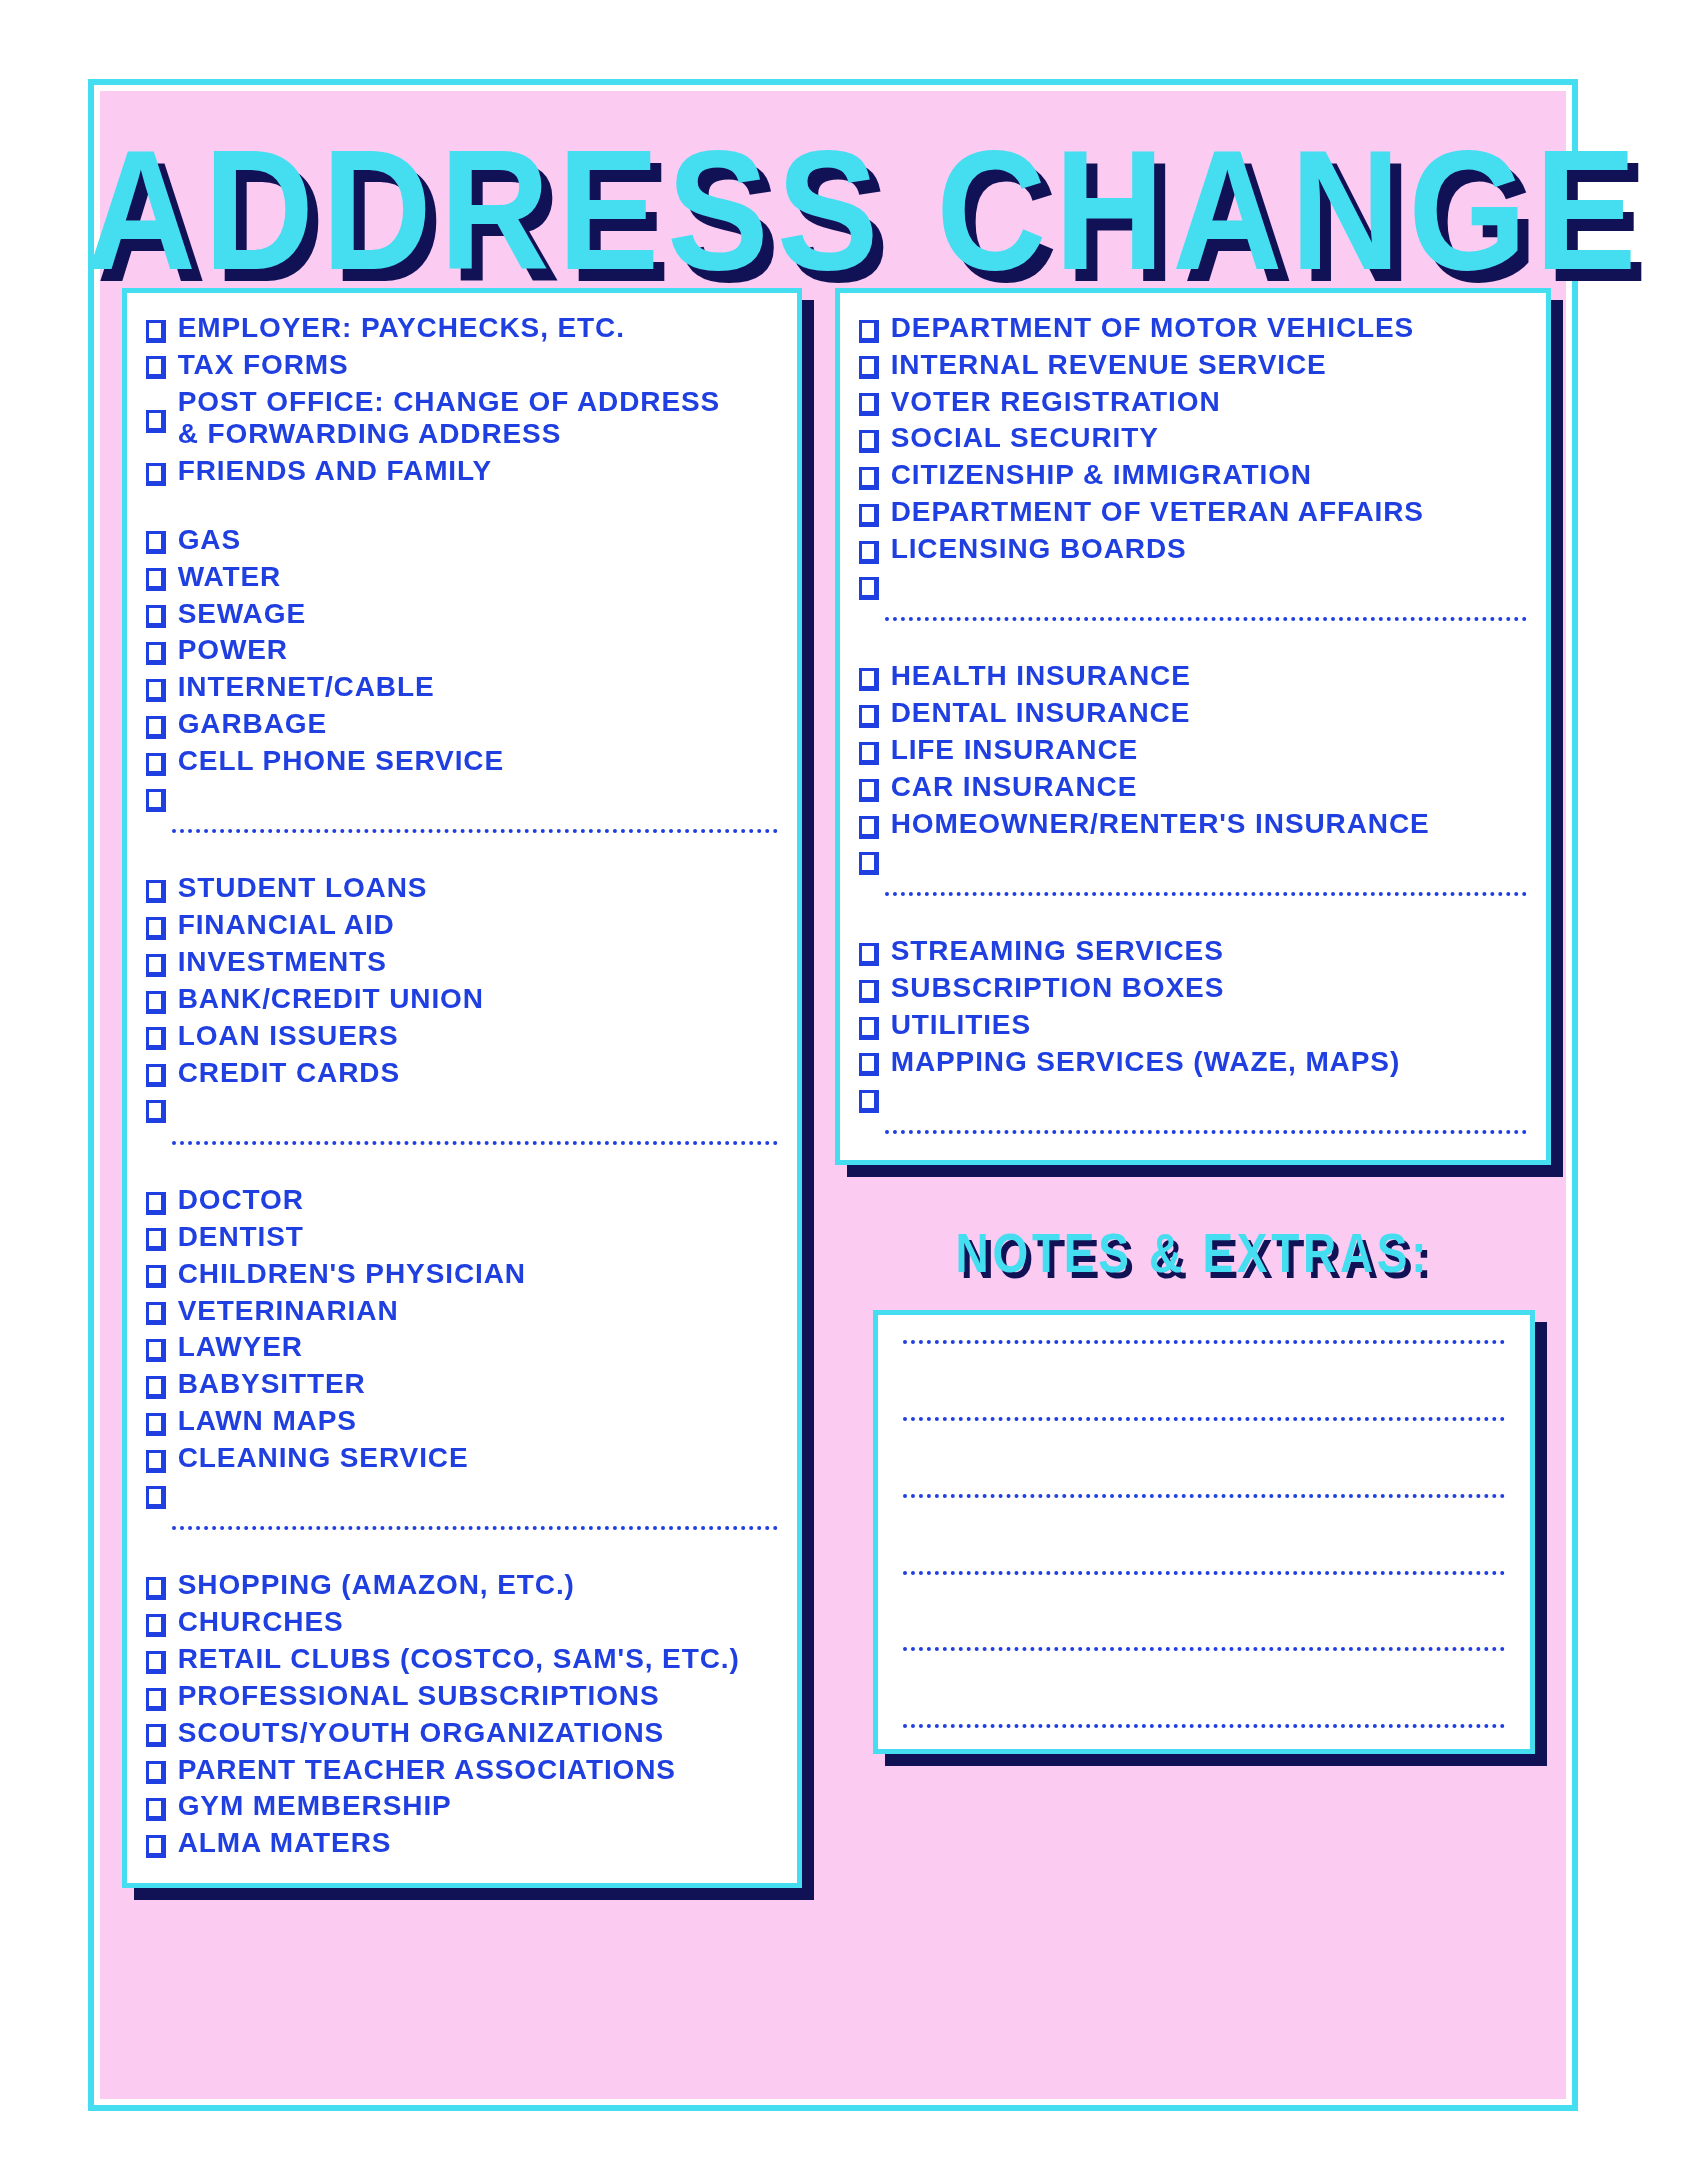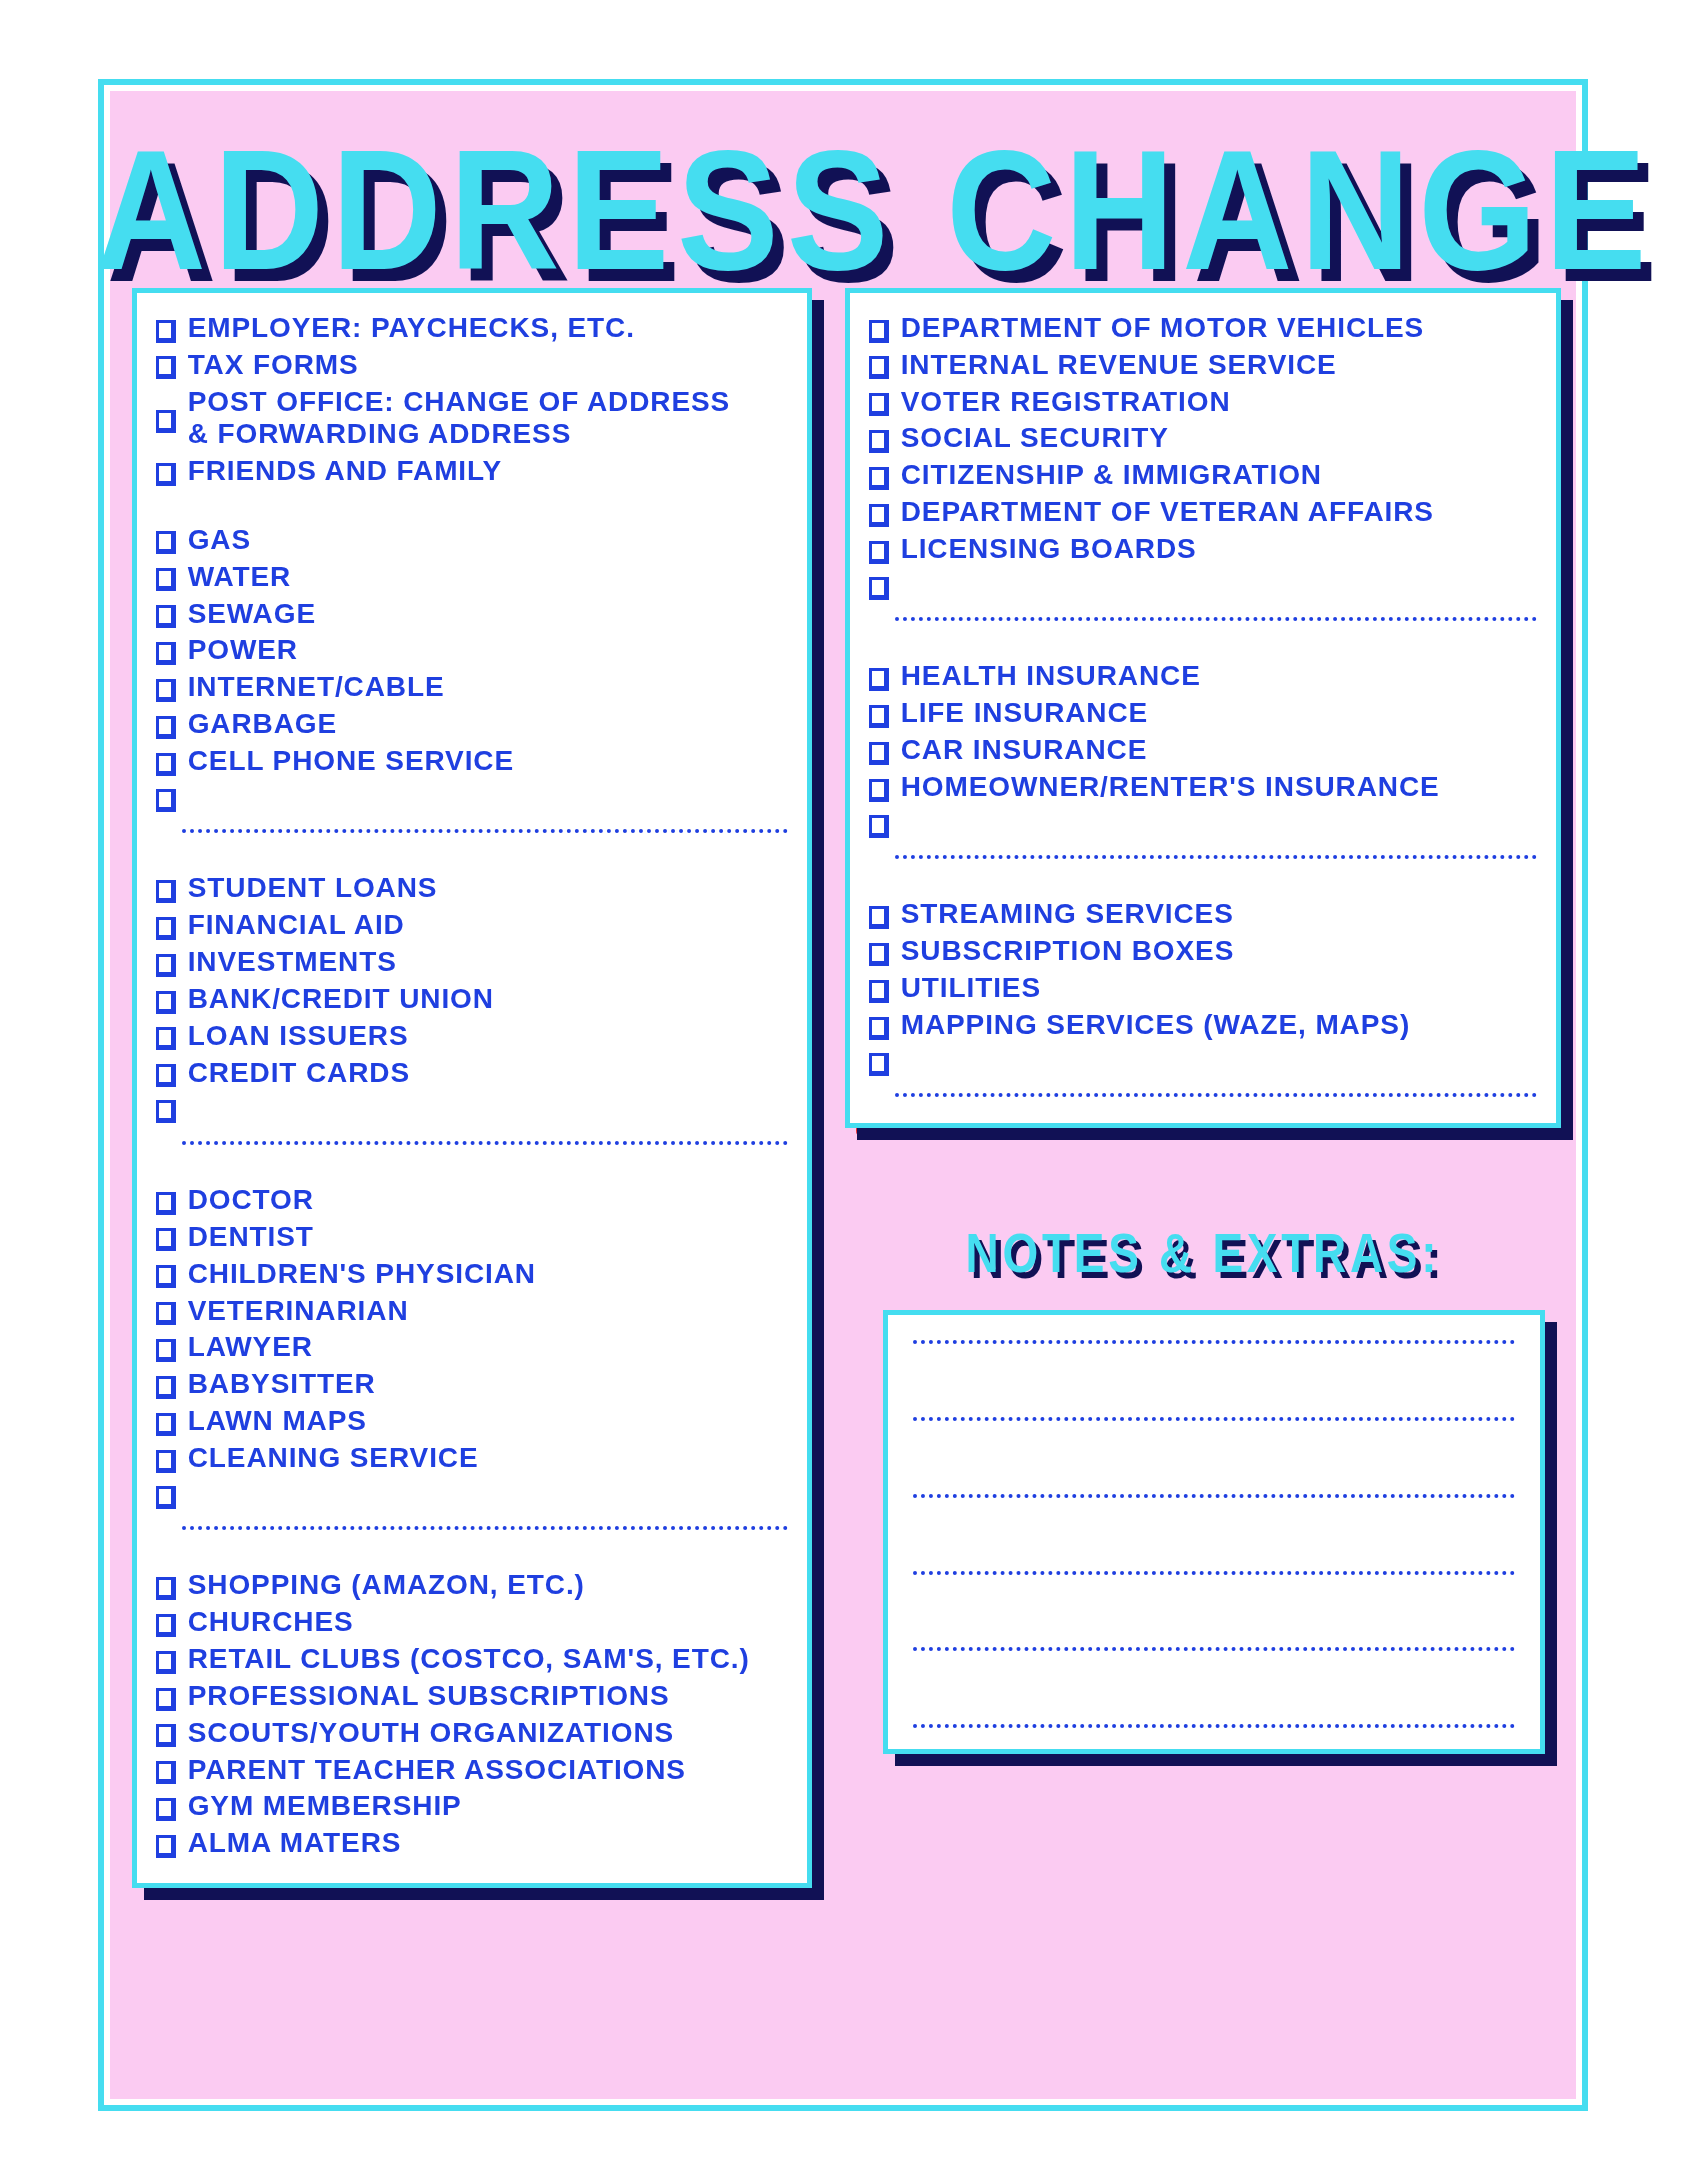--- a/index.html
+++ b/index.html
@@ -14,21 +14,21 @@
     height: 2183px;
     background: #ffffff;
     font-family: "Liberation Sans", sans-serif;
     box-sizing: border-box;
     overflow: hidden;
   }
 
   
   .frame {
     position: absolute;
-    left: 98px;
+    left: 88px;
     top: 79px;
     width: 1490px;
     height: 2032px;
     border: 6.6px solid #45ddf0;
     background: #ffffff;
     box-sizing: border-box;
     padding: 5.9px;
   }
   .field {
     width: 100%;
@@ -404,20 +404,24 @@
                 <div class="dotline"></div>
               </div>
               <div class="grp-gap"></div>
               <div class="group">
                 <div class="row">
                   <div class="cbox"></div>
                   <div class="rowtext">HEALTH INSURANCE</div>
                 </div>
                 <div class="row">
                   <div class="cbox"></div>
+                  <div class="rowtext">DENTAL INSURANCE</div>
+                </div>
+                <div class="row">
+                  <div class="cbox"></div>
                   <div class="rowtext">LIFE INSURANCE</div>
                 </div>
                 <div class="row">
                   <div class="cbox"></div>
                   <div class="rowtext">CAR INSURANCE</div>
                 </div>
                 <div class="row">
                   <div class="cbox"></div>
                   <div class="rowtext">HOMEOWNER/RENTER'S INSURANCE</div>
                 </div>

